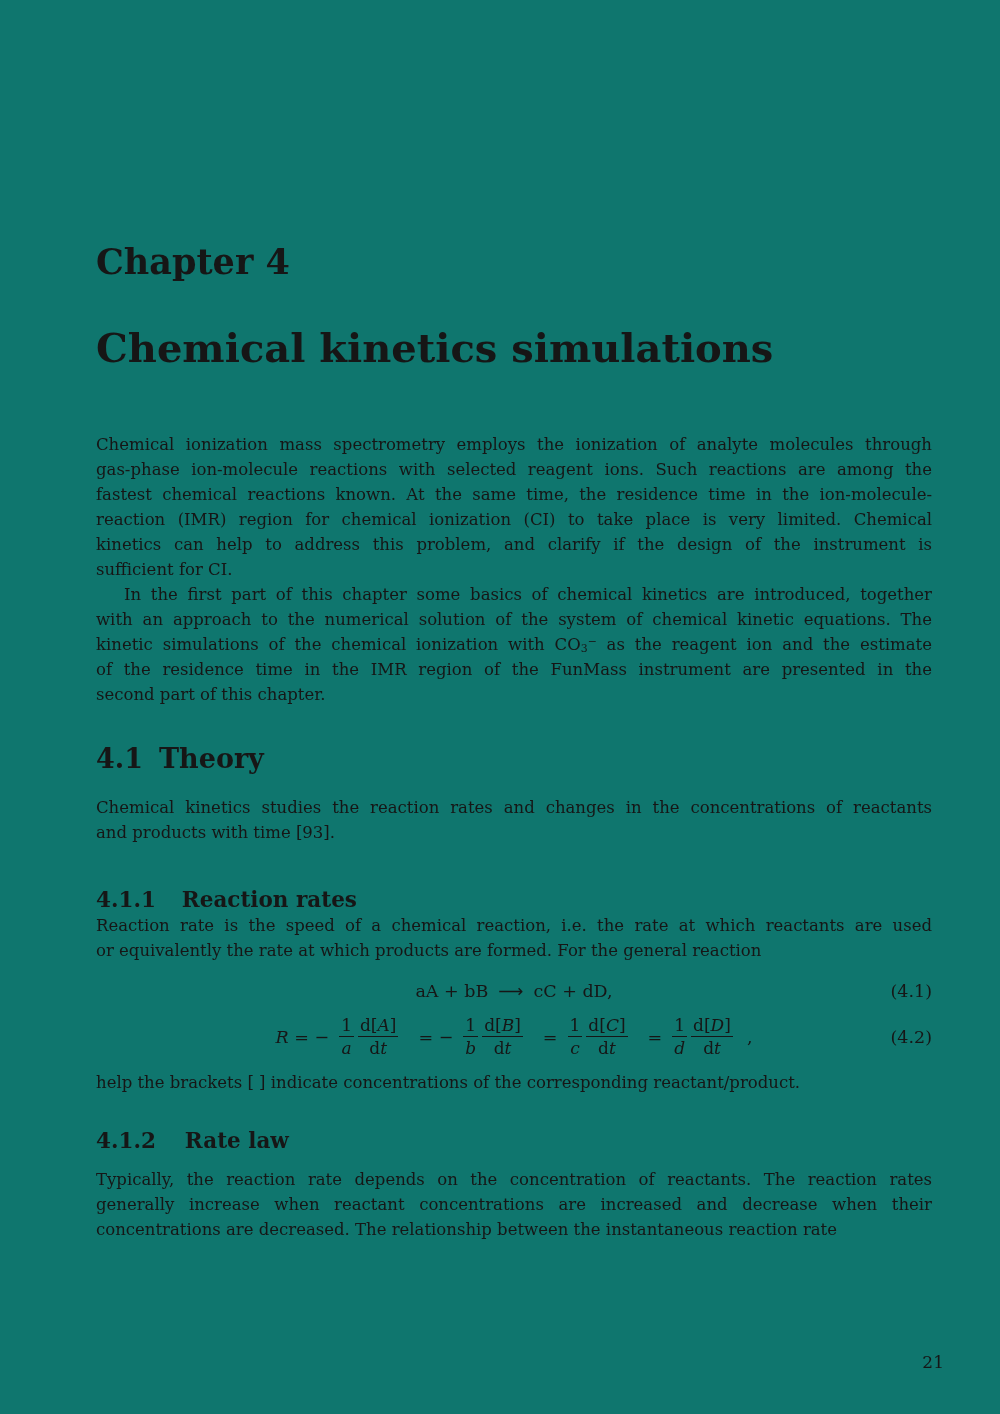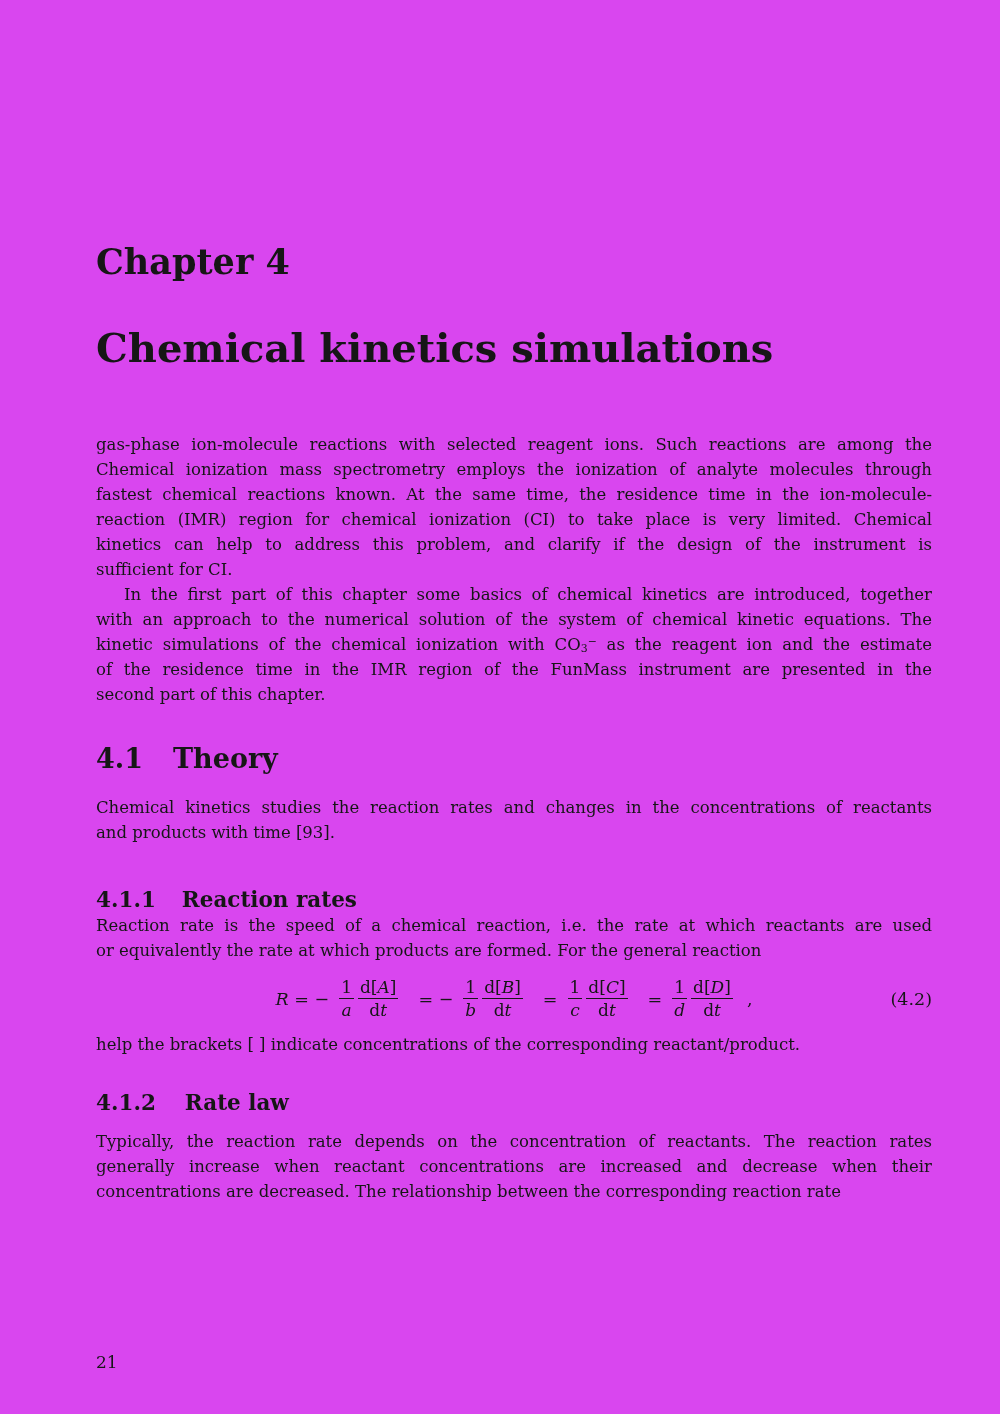--- a/index.html
+++ b/index.html
@@ -1,20 +1,20 @@
 <!DOCTYPE html>
 <html><head>
 <meta charset="utf-8">
 <style>
   * { margin: 0; padding: 0; box-sizing: border-box; }
   html, body { background: #ffffff; }
   .page {
     width: 1000px; height: 1414px;
     position: relative; overflow: hidden;
-    background: #d946ef; color: #161616;
+    background: #0f766e; color: #161616;
     font-family: "DejaVu Serif", serif;
     padding: 0 68px 0 96px;
   }
   
   .chapter-number {
     margin-top: 243px;
     font-size: 35px; font-weight: bold; line-height: 1.1;
   }
   .chapter-title {
     margin-top: 44px;
@@ -24,21 +24,21 @@
   .body-text { font-size: 16.5px; line-height: 25px; }
   .tline { text-align: justify; text-align-last: justify; }
   .tline.last { text-align-last: left; }
   .intro { margin-top: 62px; }
   .para-indent .tline:first-child { text-indent: 28px; }
   sub, sup { font-size: 66%; line-height: 0; }
   sub { vertical-align: -0.22em; }
   sup { vertical-align: 0.5em; }
   
   .sec-head {
-    margin-top: 36px; display: flex; gap: 30px;
+    margin-top: 36px; display: flex; gap: 16px;
     font-size: 27px; font-weight: bold; line-height: 1.2;
   }
   .subsec-head {
     margin-top: 42px; display: flex; gap: 26px;
     font-size: 21.5px; font-weight: bold; line-height: 1.2;
   }
   .subsec-head.ratelaw { margin-top: 33px; gap: 29px; }
   .theory-para { margin-top: 20px; }
   .rates-para { }
   .ratelaw-para { margin-top: 13px; }
@@ -60,37 +60,37 @@
     display: inline-flex; flex-direction: column; align-items: center;
     margin: 0 2px; line-height: 1.2; font-size: 17px;
   }
   .frac .num { border-bottom: 1.4px solid #161616; padding: 0 2px 1px; }
   .frac .den { padding: 1px 2px 0; }
   .eq-trail { margin-left: 2px; }
   .between-line { margin-top: 22px; }
   .after-line { margin-top: 12px; }
   
   .page-number {
-    position: absolute; left: 96px; right: 64px; bottom: 42px;
-    text-align: left; font-size: 17px;
+    position: absolute; left: 96px; right: 56px; bottom: 42px;
+    text-align: right; font-size: 17px;
   }
 </style>
 </head>
 <body>
 
 <div class="page">
 
   <div class="chapter-number">Chapter 4</div>
 
   <div class="chapter-title">Chemical kinetics simulations</div>
 
   <div class="intro body-text">
     <div>
+        <div class="tline">Chemical ionization mass spectrometry employs the ionization of analyte molecules through</div>
         <div class="tline">gas-phase ion-molecule reactions with selected reagent ions.  Such reactions are among the</div>
-        <div class="tline">Chemical ionization mass spectrometry employs the ionization of analyte molecules through</div>
         <div class="tline">fastest chemical reactions known.  At the same time, the residence time in the ion-molecule-</div>
         <div class="tline">reaction (IMR) region for chemical ionization (CI) to take place is very limited.  Chemical</div>
         <div class="tline">kinetics can help to address this problem, and clarify if the design of the instrument is</div>
         <div class="tline last">sufficient for CI.</div>
       </div>
     <div class="para-indent">
         <div class="tline">In the first part of this chapter some basics of chemical kinetics are introduced, together</div>
         <div class="tline">with an approach to the numerical solution of the system of chemical kinetic equations.  The</div>
         <div class="tline">kinetic simulations of the chemical ionization with CO<sub>3</sub><sup>−</sup> as the reagent ion and the estimate</div>
         <div class="tline">of the residence time in the IMR region of the FunMass instrument are presented in the</div>
@@ -111,20 +111,28 @@
   <div class="subsec-head">
     <span>4.1.1</span>
     <span>Reaction rates</span>
   </div>
 
   <div class="rates-para body-text">
       <div class="tline">Reaction rate is the speed of a chemical reaction, i.e.  the rate at which reactants are used</div>
       <div class="tline last">or equivalently the rate at which products are formed.  For the general reaction</div>
     </div>
 
+  <div class="eq-row eq1-row">
+    <span class="eq-inline">
+      <span>aA + bB</span>
+      <span class="arrow-glyph">⟶</span>
+      <span>cC + dD,</span>
+    </span>
+    <span class="eq-tag">(4.1)</span>
+  </div>
 
 
   <div class="eq-row eq2-row">
     <span class="eq-inline eq2-build">
         <span class="eq-part">
           <span class="eq-pre"><i>R</i> = −</span>
           <span class="frac">
             <span class="num">1</span>
             <span class="den"><i>a</i></span>
           </span>
@@ -174,18 +182,18 @@
   <div class="after-line body-text">help the brackets [ ] indicate concentrations of the corresponding reactant/product.</div>
 
   <div class="subsec-head ratelaw">
     <span>4.1.2</span>
     <span>Rate law</span>
   </div>
 
   <div class="ratelaw-para body-text">
       <div class="tline">Typically, the reaction rate depends on the concentration of reactants.  The reaction rates</div>
       <div class="tline">generally increase when reactant concentrations are increased and decrease when their</div>
-      <div class="tline last">concentrations are decreased.  The relationship between the corresponding reaction rate</div>
+      <div class="tline last">concentrations are decreased.  The relationship between the instantaneous reaction rate</div>
     </div>
 
   <div class="page-number">21</div>
 
 </div>
 
 </body></html>

